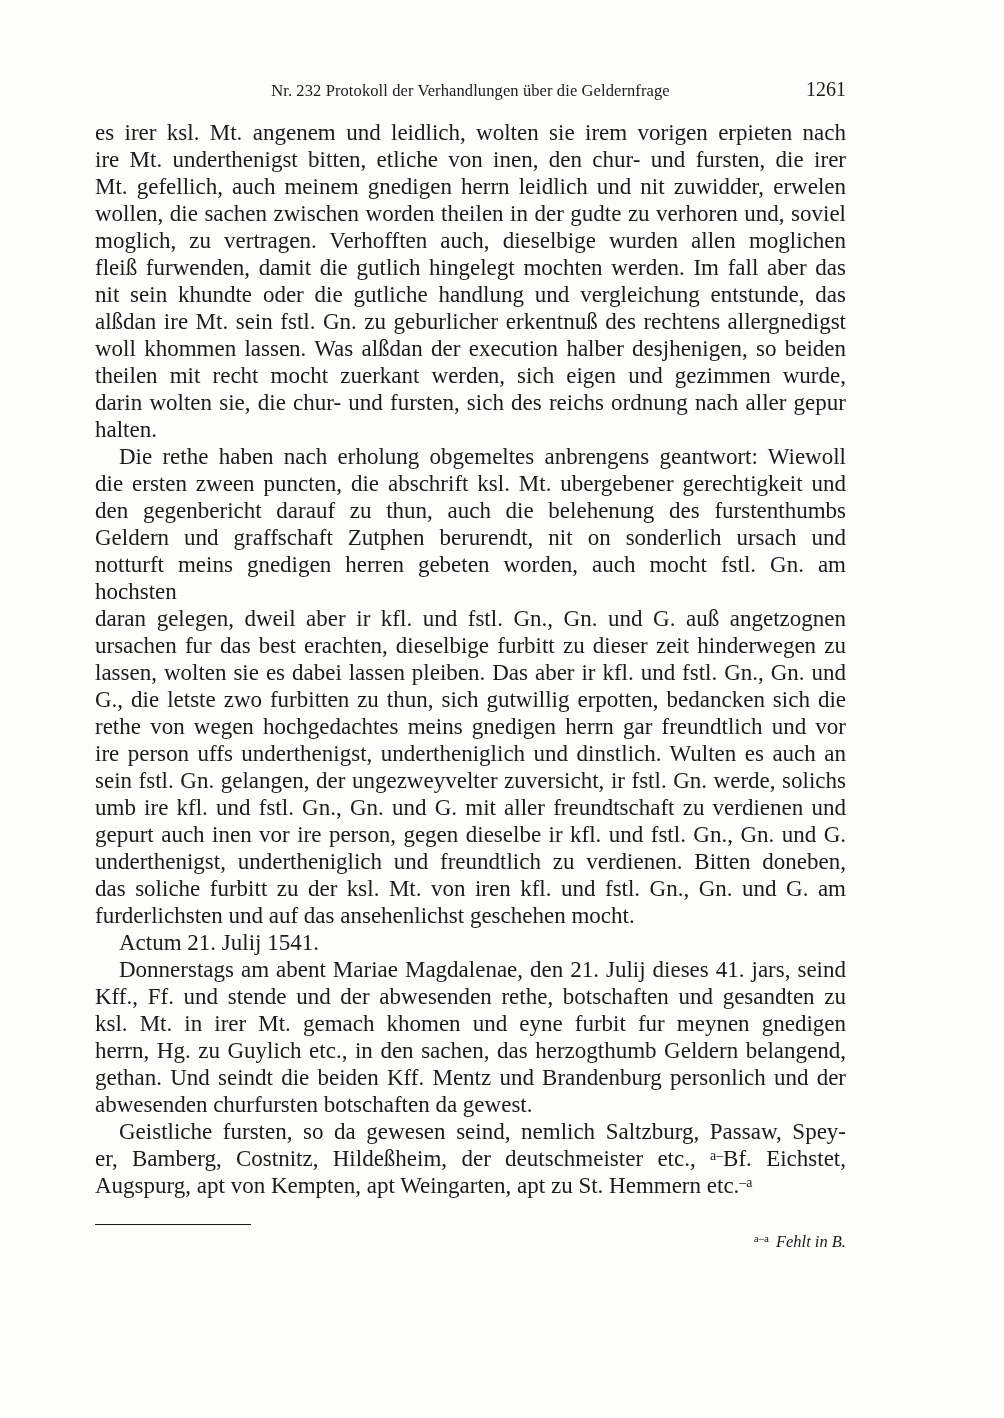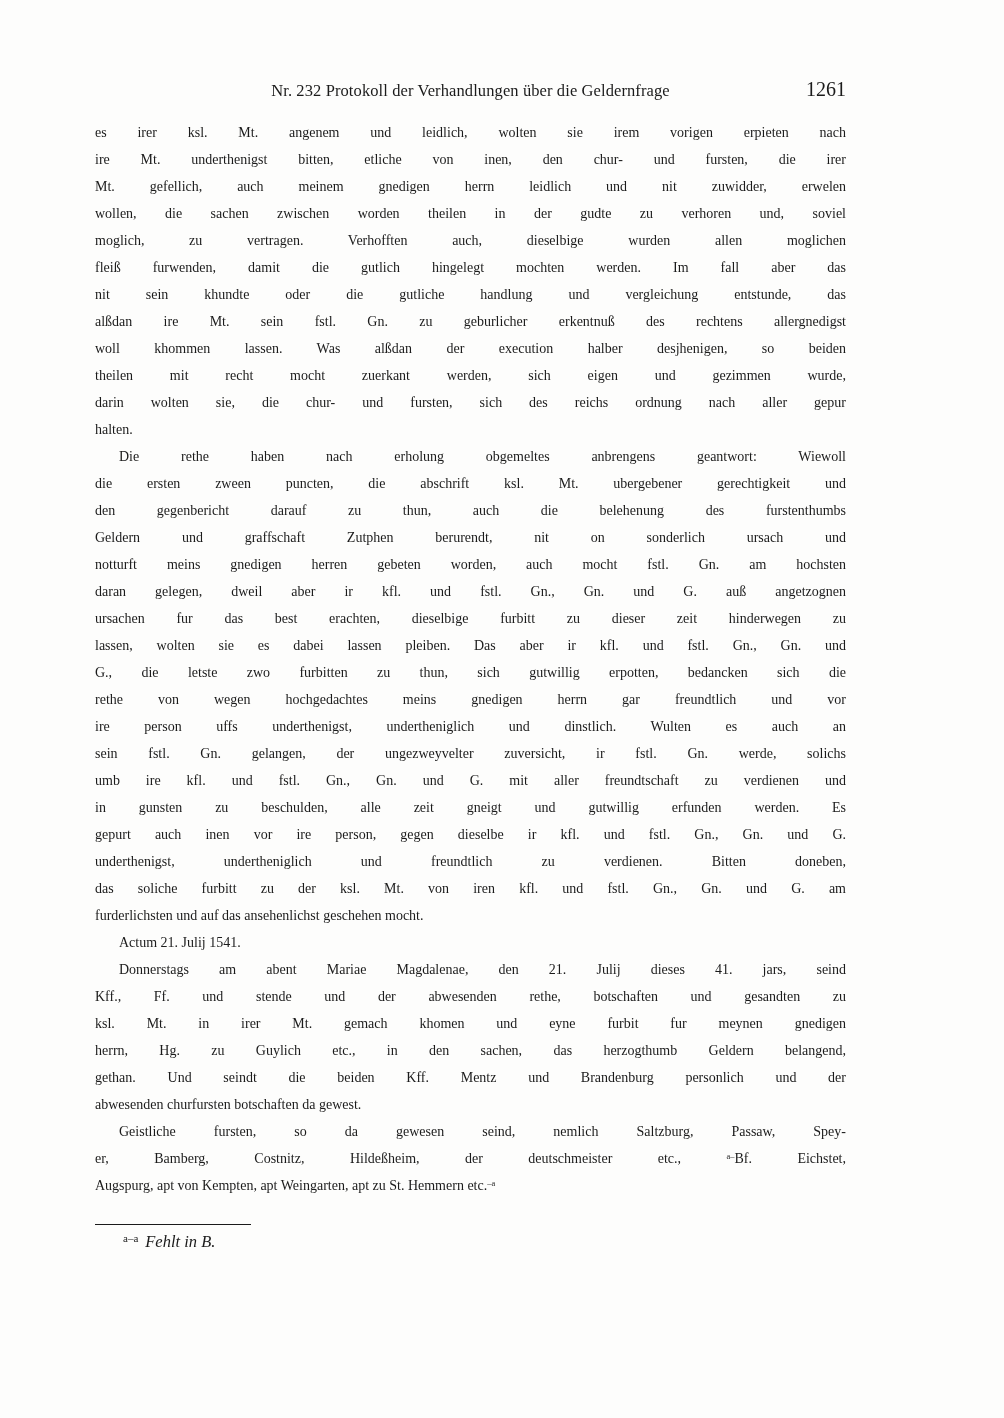--- a/index.html
+++ b/index.html
@@ -30,21 +30,21 @@
   .rh-page {
     position: absolute;
     right: 0; top: -3px;
     font-size: 20px;
     line-height: 24px;
   }
   
   .body-text {
     position: absolute;
     top: 119px; left: 95px; width: 751px;
-    font-size: 14px;
+    font-size: 23px;
   }
   .line {
     line-height: 27px;
     white-space: normal;
   }
   .jl { text-align: justify; text-align-last: justify; }
   .ll { text-align: left; text-align-last: left; }
   .ind { text-indent: 24px; }
   .sup {
     font-size: 0.6em;
@@ -59,20 +59,21 @@
   }
   .fn-rule {
     width: 156px; height: 0;
     border-top: 1.5px solid var(--ink, #1b1b1b);
   }
   .fn-line {
     margin-top: 5px;
     padding-left: 28px;
     font-size: 16.5px;
     line-height: 23px;
+    text-align: right;
   }
   .fn-marker {
     font-style: normal;
     font-size: 11px;
     position: relative;
     top: -5px;
     margin-right: 7px;
   }
   .fn-text { font-style: italic; }
 </style>
@@ -110,21 +111,20 @@
       <div class="line jl">Geldern und graffschaft Zutphen berurendt, nit on sonderlich ursach und</div>
       <div class="line jl">notturft meins gnedigen herren gebeten worden, auch mocht fstl. Gn. am hochsten</div>
       <div class="line jl">daran gelegen, dweil aber ir kfl. und fstl. Gn., Gn. und G. auß angetzognen</div>
       <div class="line jl">ursachen fur das best erachten, dieselbige furbitt zu dieser zeit hinderwegen zu</div>
       <div class="line jl">lassen, wolten sie es dabei lassen pleiben. Das aber ir kfl. und fstl. Gn., Gn. und</div>
       <div class="line jl">G., die letste zwo furbitten zu thun, sich gutwillig erpotten, bedancken sich die</div>
       <div class="line jl">rethe von wegen hochgedachtes meins gnedigen herrn gar freundtlich und vor</div>
       <div class="line jl">ire person uffs underthenigst, undertheniglich und dinstlich. Wulten es auch an</div>
       <div class="line jl">sein fstl. Gn. gelangen, der ungezweyvelter zuversicht, ir fstl. Gn. werde, solichs</div>
       <div class="line jl">umb ire kfl. und fstl. Gn., Gn. und G. mit aller freundtschaft zu verdienen und</div>
-      <div class="line jl">in gunsten zu beschulden, alle zeit gneigt und gutwillig erfunden werden. Es</div>
       <div class="line jl">gepurt auch inen vor ire person, gegen dieselbe ir kfl. und fstl. Gn., Gn. und G.</div>
       <div class="line jl">underthenigst, undertheniglich und freundtlich zu verdienen. Bitten doneben,</div>
       <div class="line jl">das soliche furbitt zu der ksl. Mt. von iren kfl. und fstl. Gn., Gn. und G. am</div>
       <div class="line ll">furderlichsten und auf das ansehenlichst geschehen mocht.</div>
     </div>
 
     <div class="paragraph">
       <div class="line ll ind">Actum 21. Julij 1541.</div>
     </div>
 

